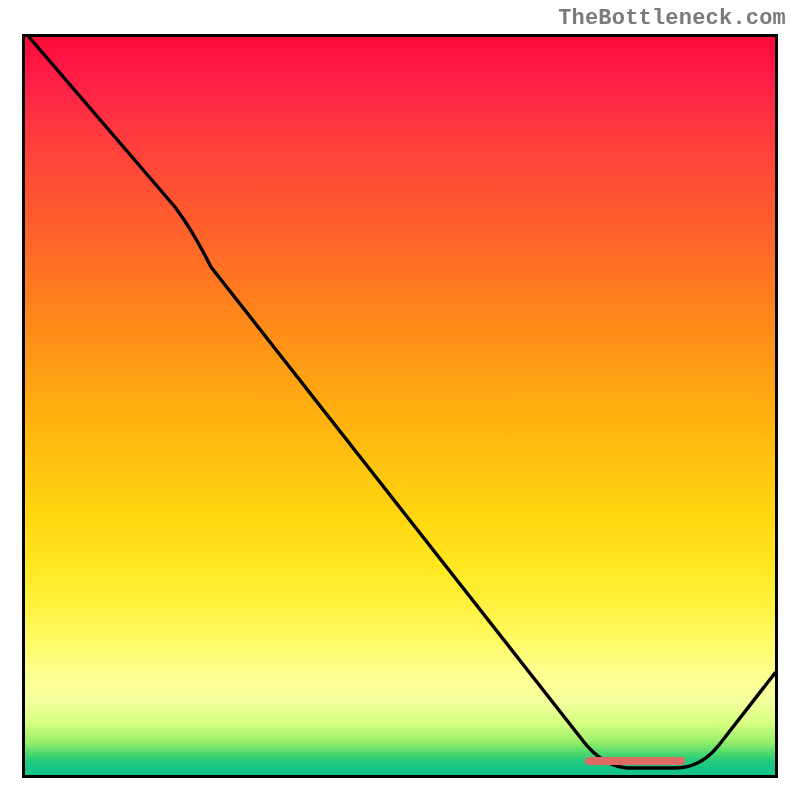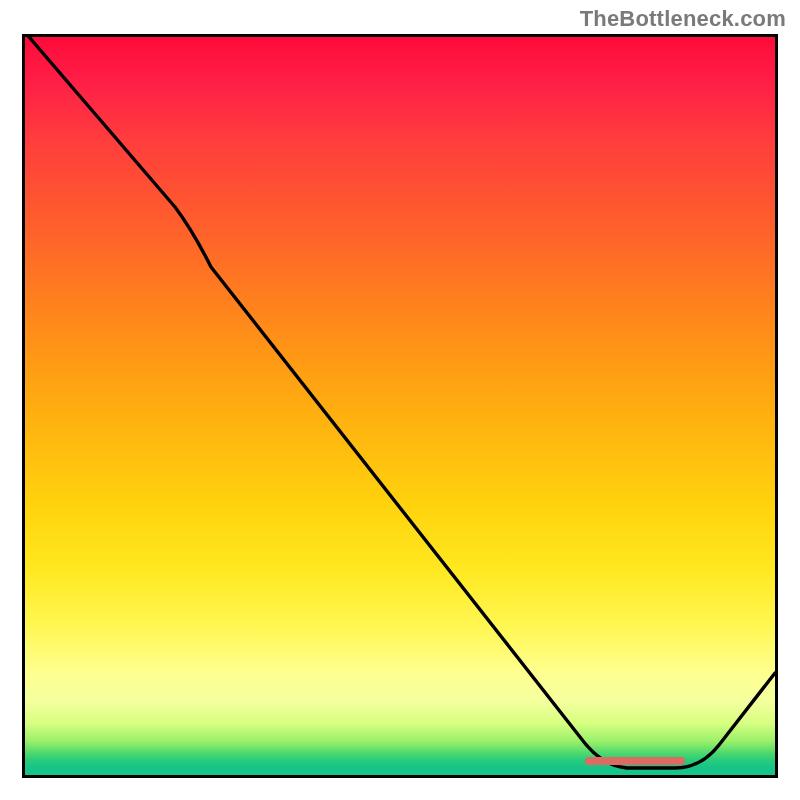--- a/index.html
+++ b/index.html
@@ -8,20 +8,21 @@
     width: 800px;
     height: 800px;
     background: #ffffff;
     font-family: Arial, Helvetica, sans-serif;
     overflow: hidden;
   }
   .stage {
     position: relative;
     width: 800px;
     height: 800px;
+    font-family: Liberation Mono, monospace;
   }
   .watermark {
     position: absolute;
     top: 6px;
     right: 14px;
     font-size: 22px;
     font-weight: 600;
     color: #7a7a7a;
     letter-spacing: 0.2px;
     z-index: 10;

